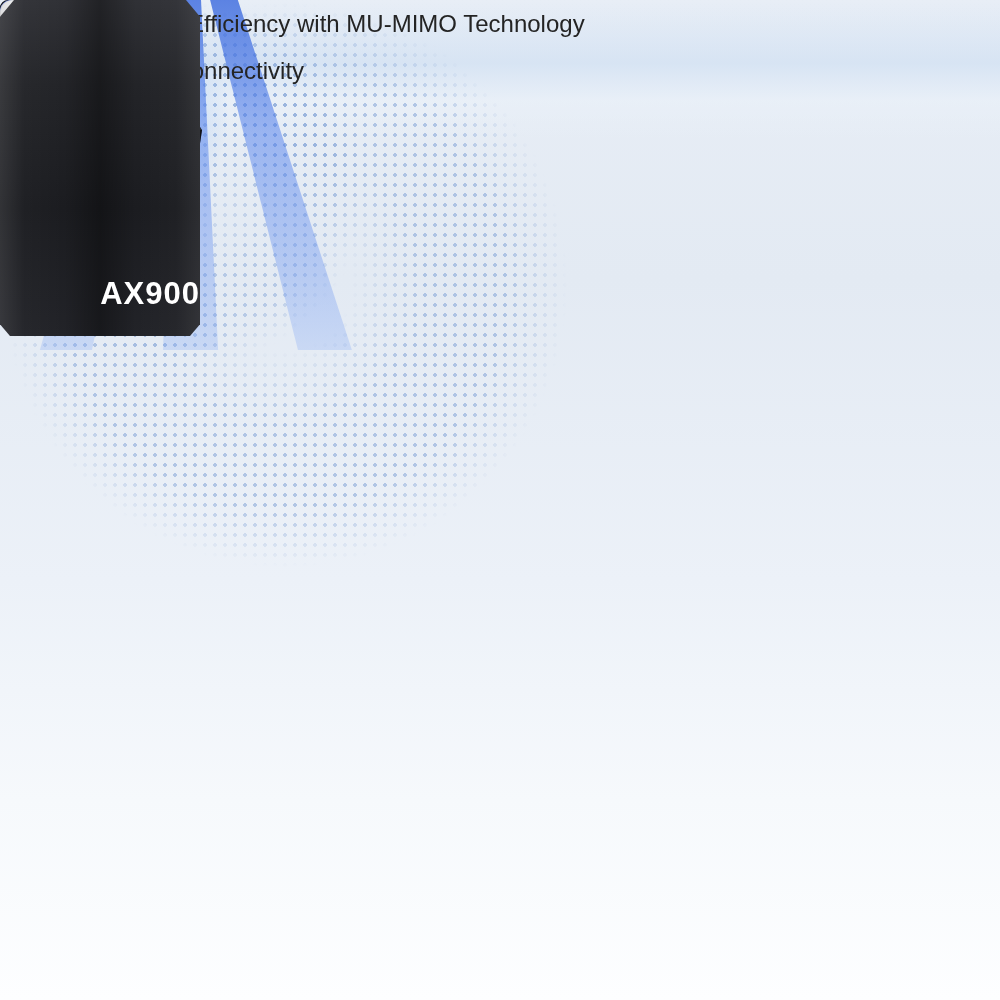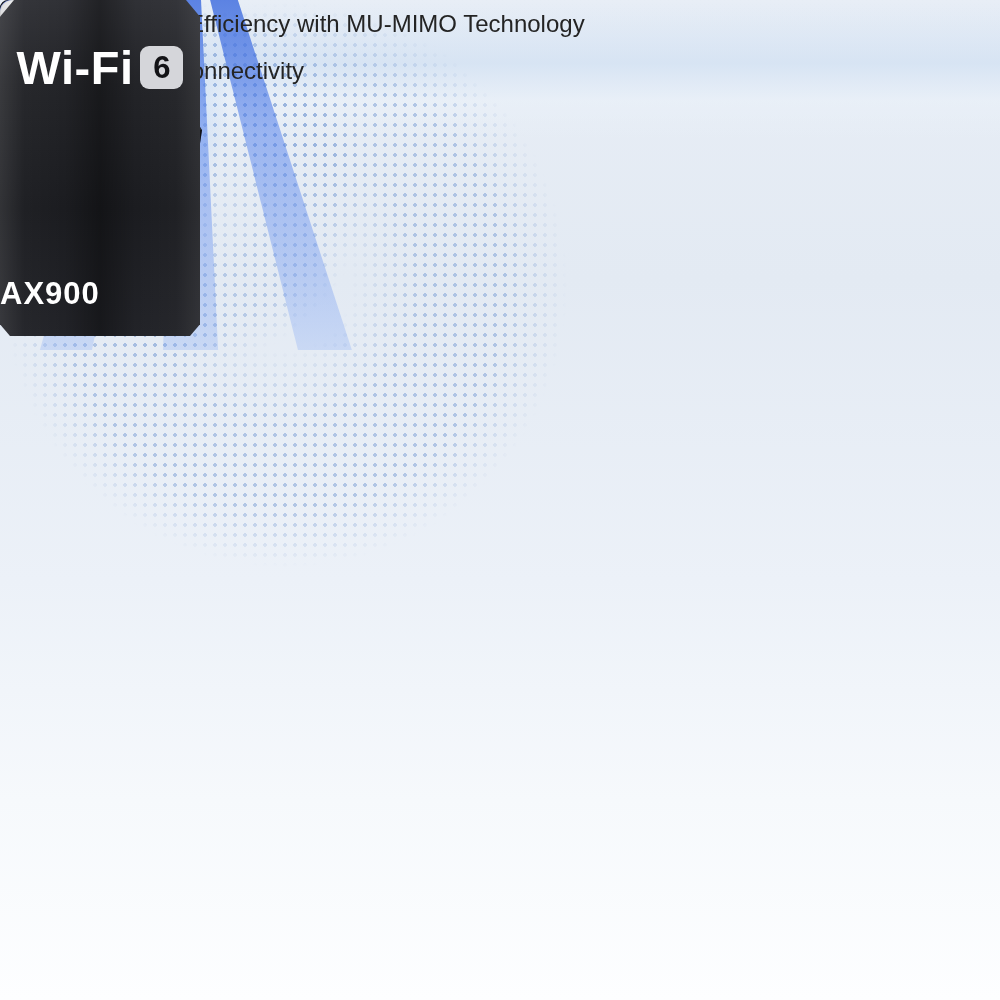--- a/index.html
+++ b/index.html
@@ -87,21 +87,21 @@
 
   .usb-body { left:386; top:468; width:200px; height:336px; z-index:2;
     clip-path:polygon(0 5%, 7% 0, 93% 0, 100% 5%, 100% 96.5%, 95% 100%, 5% 100%, 0 96.5%);
     background:linear-gradient(90deg, rgba(255,255,255,0.10) 0%, rgba(255,255,255,0.02) 12%, rgba(0,0,0,0) 32%, rgba(0,0,0,0.30) 50%, rgba(0,0,0,0) 68%, rgba(255,255,255,0.02) 88%, rgba(255,255,255,0.08) 100%),
                linear-gradient(180deg,#303136 0%,#232428 25%,#1b1c20 62%,#222328 100%); }
   .wifi6-row { position:absolute; left:0; right:0; top:40px;
     display:flex; align-items:center; justify-content:center; gap:7px; }
   .wifi6-word { color:#fff; font-weight:bold; font-size:47px; letter-spacing:.5px; }
   .wifi6-badge { width:43px; height:43px; border-radius:9px; background:#d5d6da; color:#131316;
     display:flex; align-items:center; justify-content:center; font-weight:bold; font-size:31px; }
-  .model-label { position:absolute; left:0; right:0; bottom:24px; text-align:left;
+  .model-label { position:absolute; left:0; right:0; bottom:24px; text-align:right;
     color:#fff; font-weight:bold; font-size:31px; letter-spacing:1px; }
 
   
   .footer-icon { left:152; top:876; width:60px; height:60px; border-radius:11px;
     border:2.5px solid var(--accent_blue,#4f6fd8); display:flex; align-items:center; justify-content:center;
     background:rgba(255,255,255,0.35); }
   .footer-icon svg { width:42px; height:42px; }
   .footer-text { left:250; top:872; width:720px; font-size:24px; line-height:47px; color:#242424; }
 </style>
 </head>
@@ -259,24 +259,20 @@
           <line x1="26" y1="6" x2="4" y2="28"></line>
         </g>
       </svg>
     </div>
     <div class="usb-hole hole-left"></div>
     <div class="usb-hole hole-right"></div>
     <div class="usb-slot"></div>
   </div>
 
   <div class="abs usb-body">
-    <div class="wifi6-row">
-      <span class="wifi6-word">Wi-Fi</span>
-      <span class="wifi6-badge">6</span>
-    </div>
     <div class="model-label">AX900</div>
   </div>
 
   <div class="abs footer-icon">
     <svg viewBox="0 0 40 40">
       <g fill="none" stroke="#4f6fd8" stroke-width="2">
         <rect x="16" y="16" width="8" height="8"></rect>
       </g>
       <g fill="#4f6fd8">
         <rect x="8" y="8" width="4.2" height="4.2"></rect>

